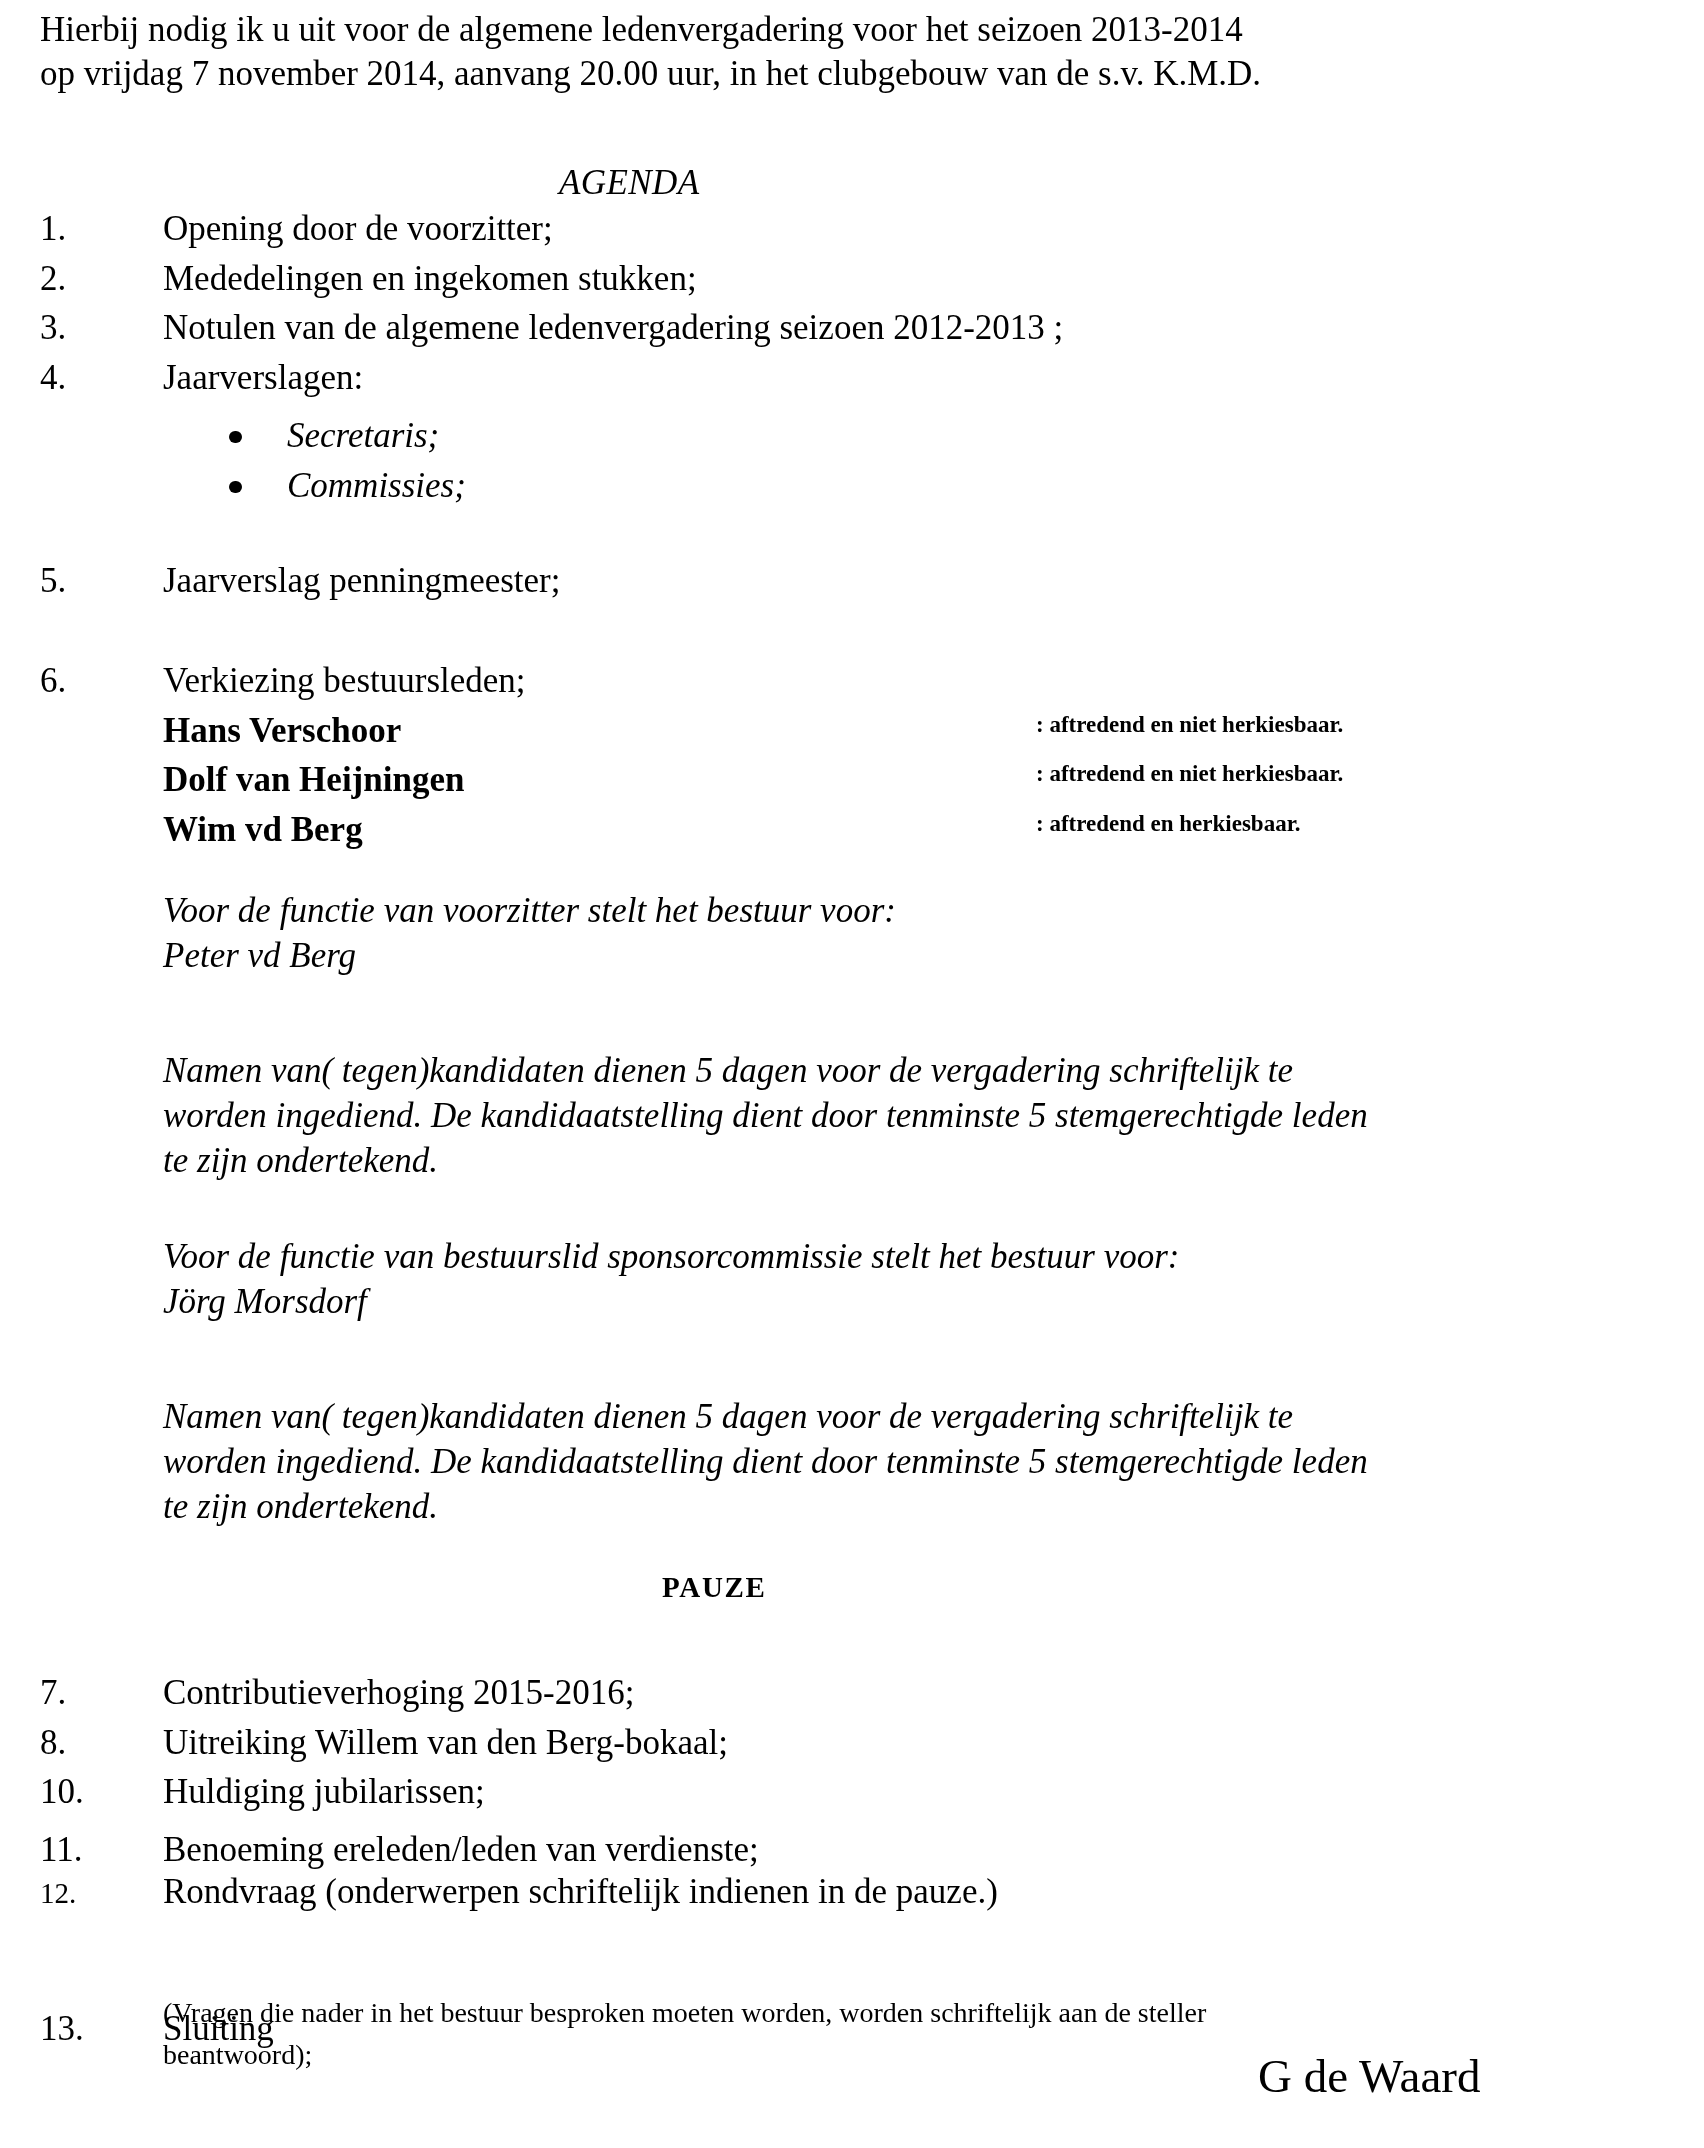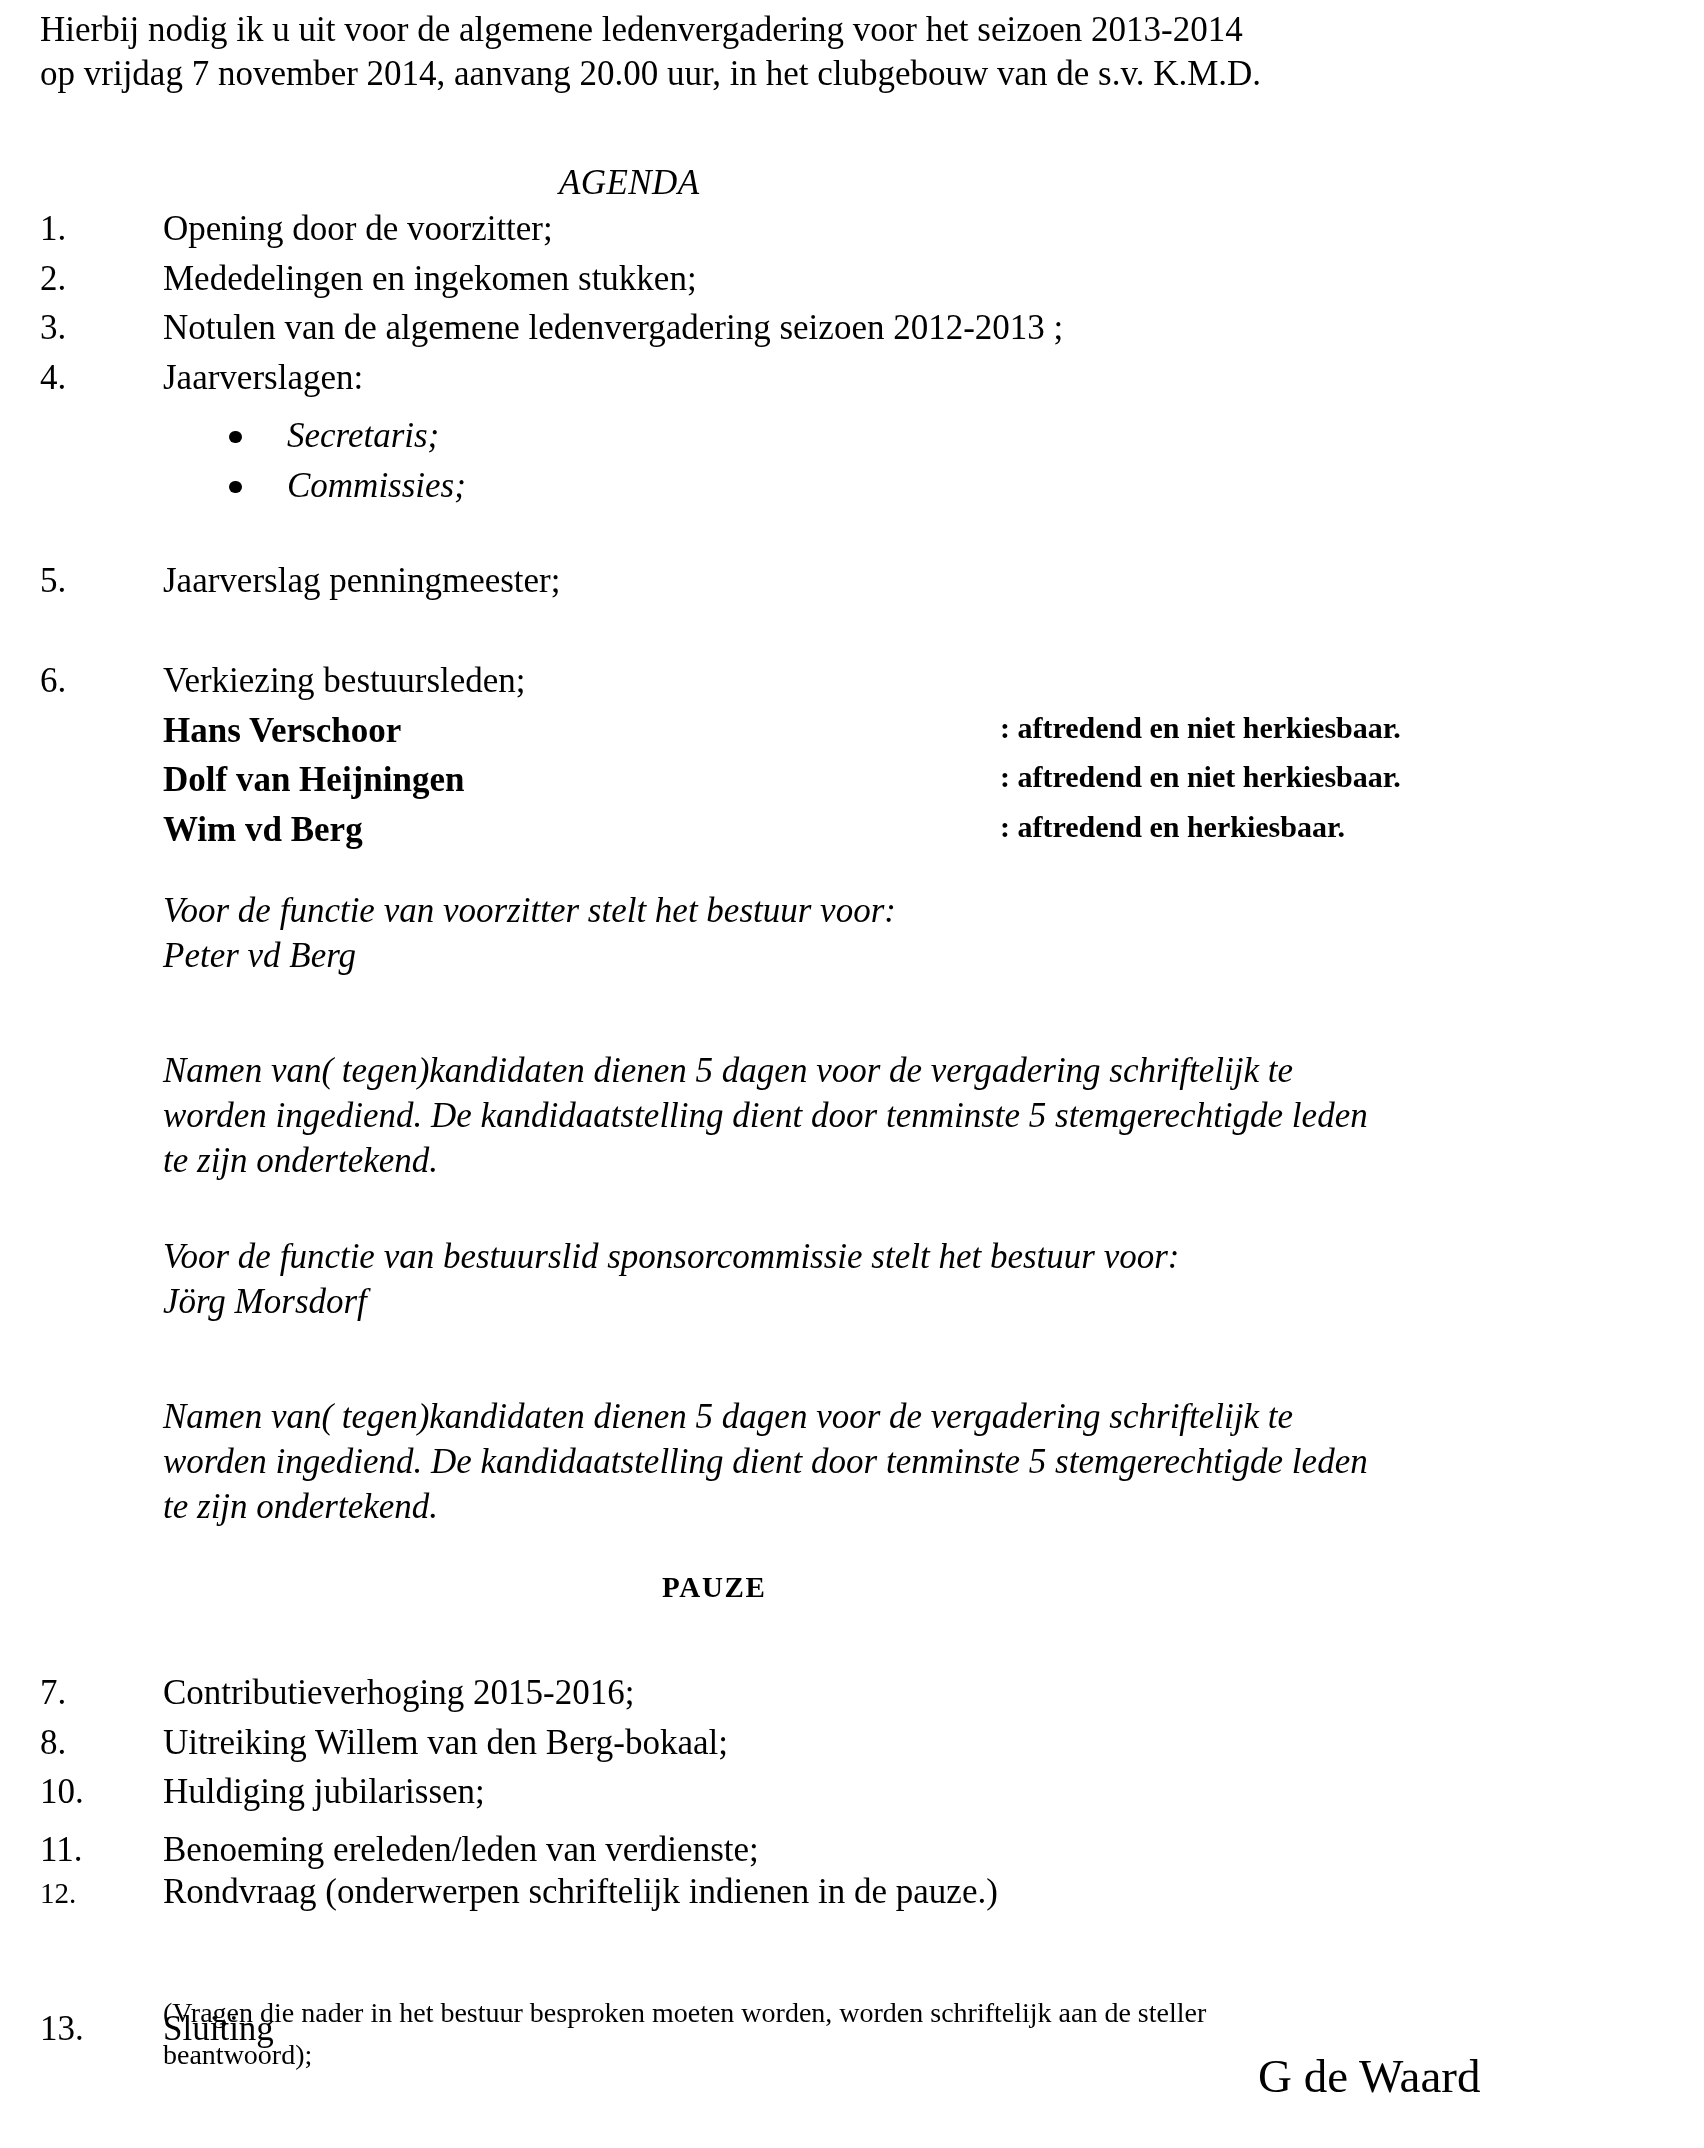--- a/index.html
+++ b/index.html
@@ -86,23 +86,23 @@
   .cand { position: absolute; left: 0; width: 100%; height: 44px; font-weight: bold; }
   .cand .name {
     position: absolute;
     left: 163px;
     top: 0;
     font-size: 35px;
     white-space: pre;
   }
   .cand .status {
     position: absolute;
-    left: 1000px;
-    top: 0;
-    font-size: 30px;
+    left: 1036px;
+    top: 0;
+    font-size: 23px;
     white-space: pre;
   }
 
   
   .ital {
     position: absolute;
     left: 163px;
     font-style: italic;
     font-size: 35px;
     line-height: 45px;

